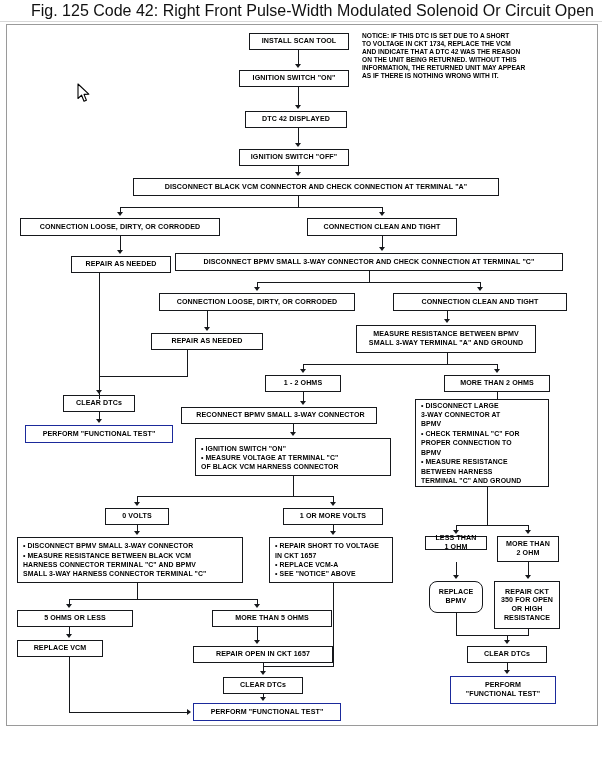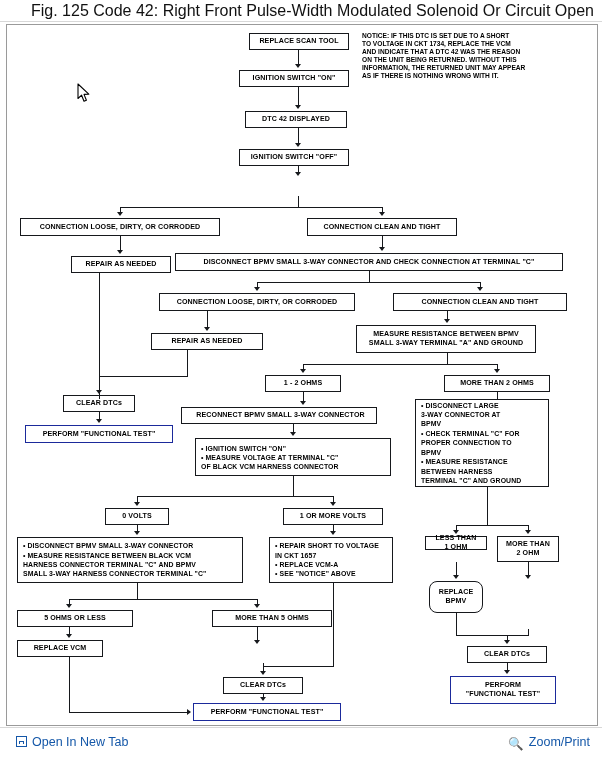--- a/index.html
+++ b/index.html
@@ -180,28 +180,29 @@
 
   <div id="diagram">
 
     <div class="notice" style="left:355px; top:7px; width:228px;">NOTICE: IF THIS DTC IS SET DUE TO A SHORT
 TO VOLTAGE IN CKT 1734, REPLACE THE VCM
 AND INDICATE THAT A DTC 42 WAS THE REASON
 ON THE UNIT BEING RETURNED. WITHOUT THIS
 INFORMATION, THE RETURNED UNIT MAY APPEAR
 AS IF THERE IS NOTHING WRONG WITH IT.</div>
 
-    <div class="bx" style="left:242px; top:8px; width:100px; height:17px;">REPLACE SCAN TOOL</div>
+    <div class="bx" style="left:242px; top:8px; width:100px; height:17px;">INSTALL SCAN TOOL</div>
 
     <div class="bx" style="left:232px; top:45px; width:110px; height:17px;">IGNITION SWITCH "ON"</div>
 
     <div class="bx" style="left:238px; top:86px; width:102px; height:17px;">DTC 42 DISPLAYED</div>
 
     <div class="bx" style="left:232px; top:124px; width:110px; height:17px;">IGNITION SWITCH "OFF"</div>
 
+    <div class="bx" style="left:126px; top:153px; width:366px; height:18px;">DISCONNECT BLACK VCM CONNECTOR AND CHECK CONNECTION AT TERMINAL "A"</div>
 
     <div class="bx" style="left:13px; top:193px; width:200px; height:18px;">CONNECTION LOOSE, DIRTY, OR CORRODED</div>
 
     <div class="bx" style="left:300px; top:193px; width:150px; height:18px;">CONNECTION CLEAN AND TIGHT</div>
 
     <div class="bx" style="left:64px; top:231px; width:100px; height:17px;">REPAIR AS NEEDED</div>
 
     <div class="bx" style="left:168px; top:228px; width:388px; height:18px;">DISCONNECT BPMV SMALL 3-WAY CONNECTOR AND CHECK CONNECTION AT TERMINAL "C"</div>
 
     <div class="bx" style="left:152px; top:268px; width:196px; height:18px;">CONNECTION LOOSE, DIRTY, OR CORRODED</div>
@@ -253,27 +254,32 @@
 
     <div class="bx" style="left:418px; top:511px; width:62px; height:14px;">LESS THAN
 1 OHM</div>
 
     <div class="bx" style="left:490px; top:511px; width:62px; height:26px;">MORE THAN
 2 OHM</div>
 
     <div class="bx" style="left:422px; top:556px; width:54px; height:32px;border-radius:8px;">REPLACE
 BPMV</div>
 
+    <div class="bx" style="left:487px; top:556px; width:66px; height:48px;">REPAIR CKT
+350 FOR OPEN
+OR HIGH
+RESISTANCE</div>
 
     <div class="bx" style="left:10px; top:585px; width:116px; height:17px;">5 OHMS OR LESS</div>
 
     <div class="bx" style="left:205px; top:585px; width:120px; height:17px;text-align:center;">MORE THAN 5 OHMS</div>
 
     <div class="bx" style="left:10px; top:615px; width:86px; height:17px;">REPLACE VCM</div>
 
+    <div class="bx" style="left:186px; top:621px; width:140px; height:17px;">REPAIR OPEN IN CKT 1657</div>
 
     <div class="bx" style="left:216px; top:652px; width:80px; height:17px;">CLEAR DTCs</div>
 
     <div class="bx" style="left:460px; top:621px; width:80px; height:17px;">CLEAR DTCs</div>
 
     <div class="bx blue" style="left:186px; top:678px; width:148px; height:18px;">PERFORM "FUNCTIONAL TEST"</div>
 
     <div class="bx blue" style="left:443px; top:651px; width:106px; height:28px;">PERFORM
 "FUNCTIONAL TEST"</div>
 
@@ -400,23 +406,14 @@
 
     <div class="ln lv" style="left:256px; top:669px; height:3px;"></div>
     <div class="ar-down" style="left:253px; top:672px;"></div>
 
     <svg id="cursor" viewBox="0 0 14 20">
       <path d="M1 1 L1 15.5 L4.6 12.2 L7 18.2 L9.4 17.2 L7 11.4 L11.8 11.2 Z" fill="#ffffff" stroke="#000000" stroke-width="1.1" stroke-linejoin="round"></path>
     </svg>
 
   </div>
 
-  <div id="footer">
-    <div id="footer-sep"></div>
-    <a class="footer-link" id="open-new-tab" href="#">
-      <span class="sq-icon"></span><span>Open In New Tab</span>
-    </a>
-    <a class="footer-link" id="zoom-print" href="#">
-      <span class="footer-icon">🔍</span><span>Zoom/Print</span>
-    </a>
-  </div>
 
 </div>
 
 </body></html>

